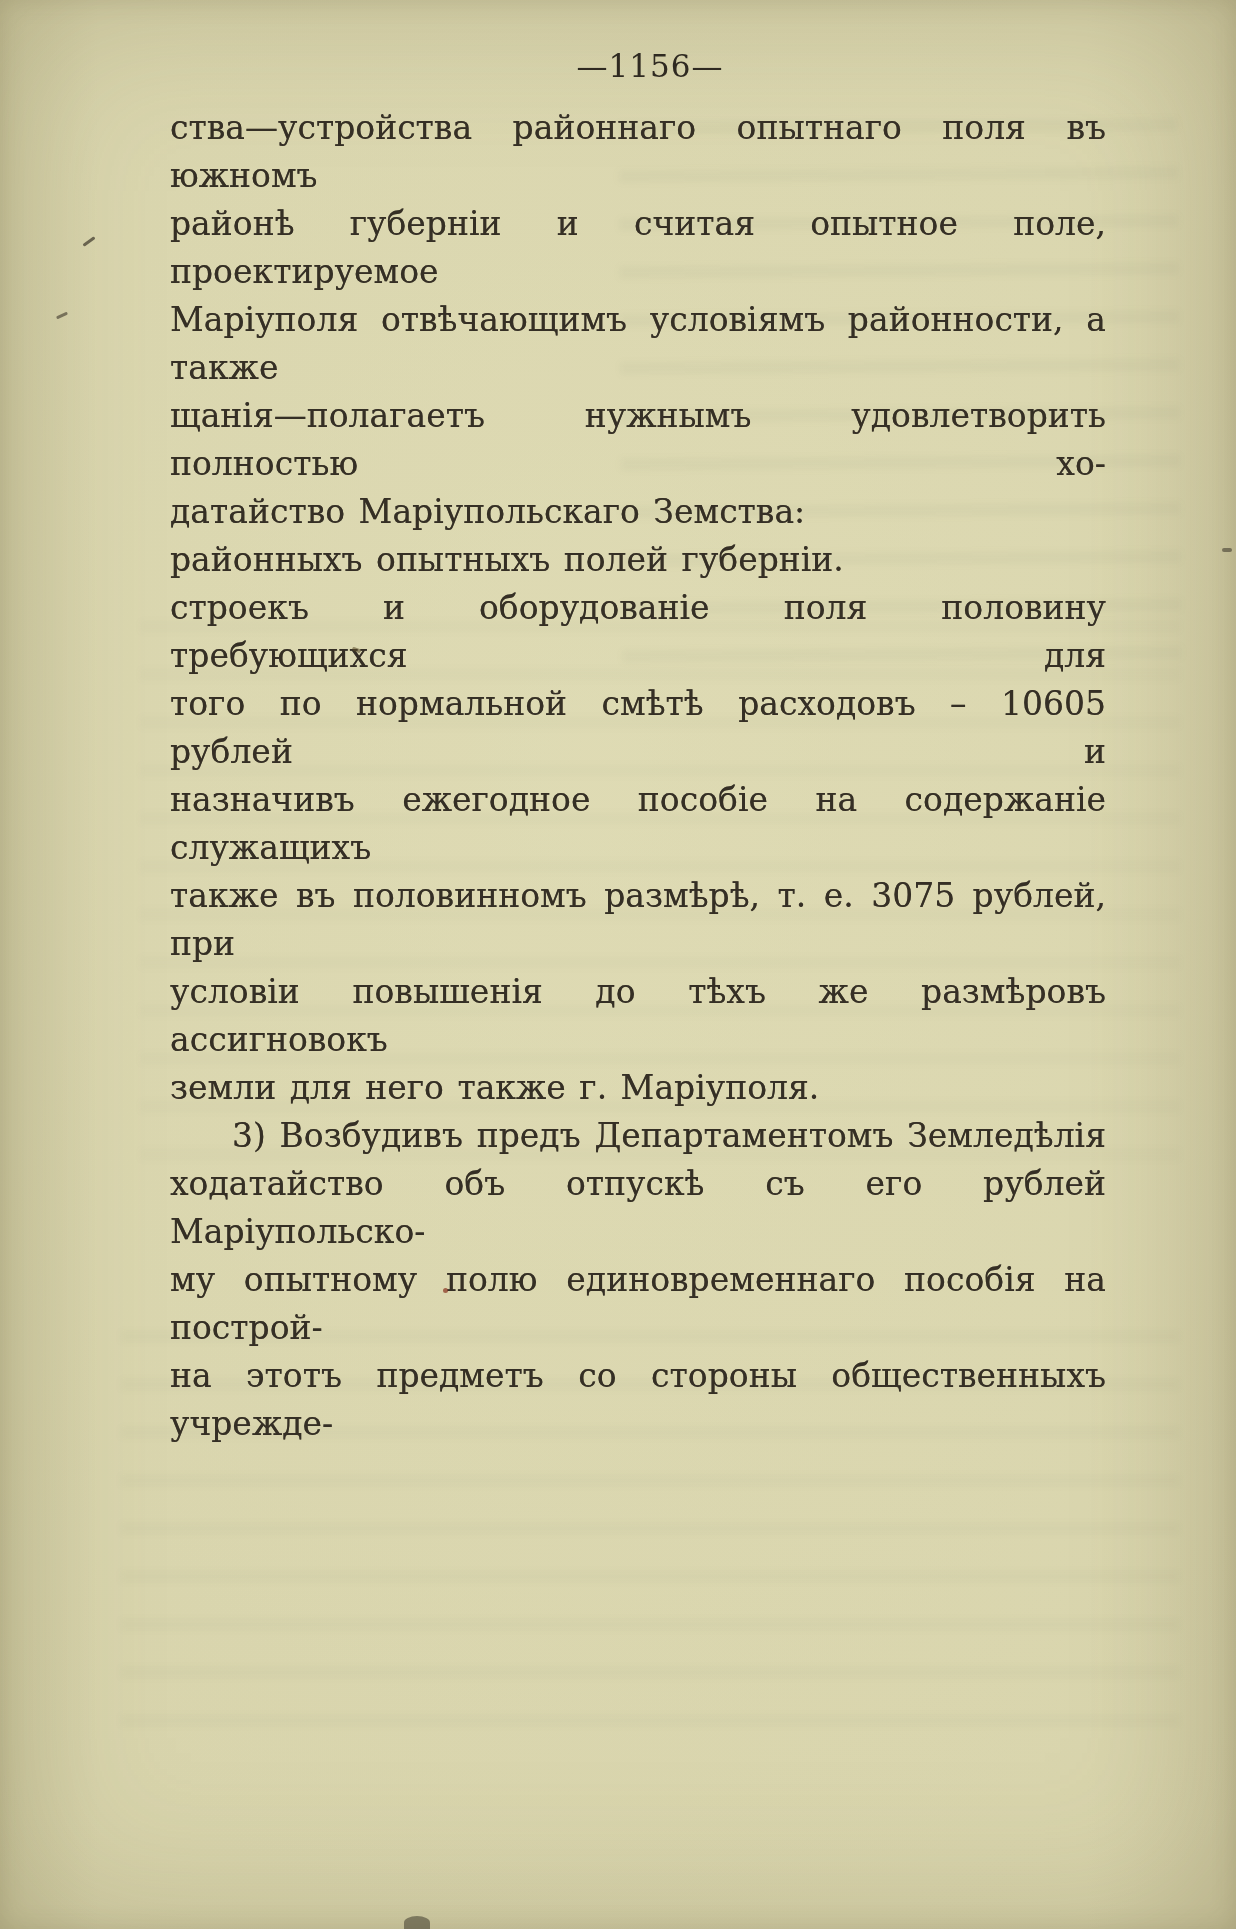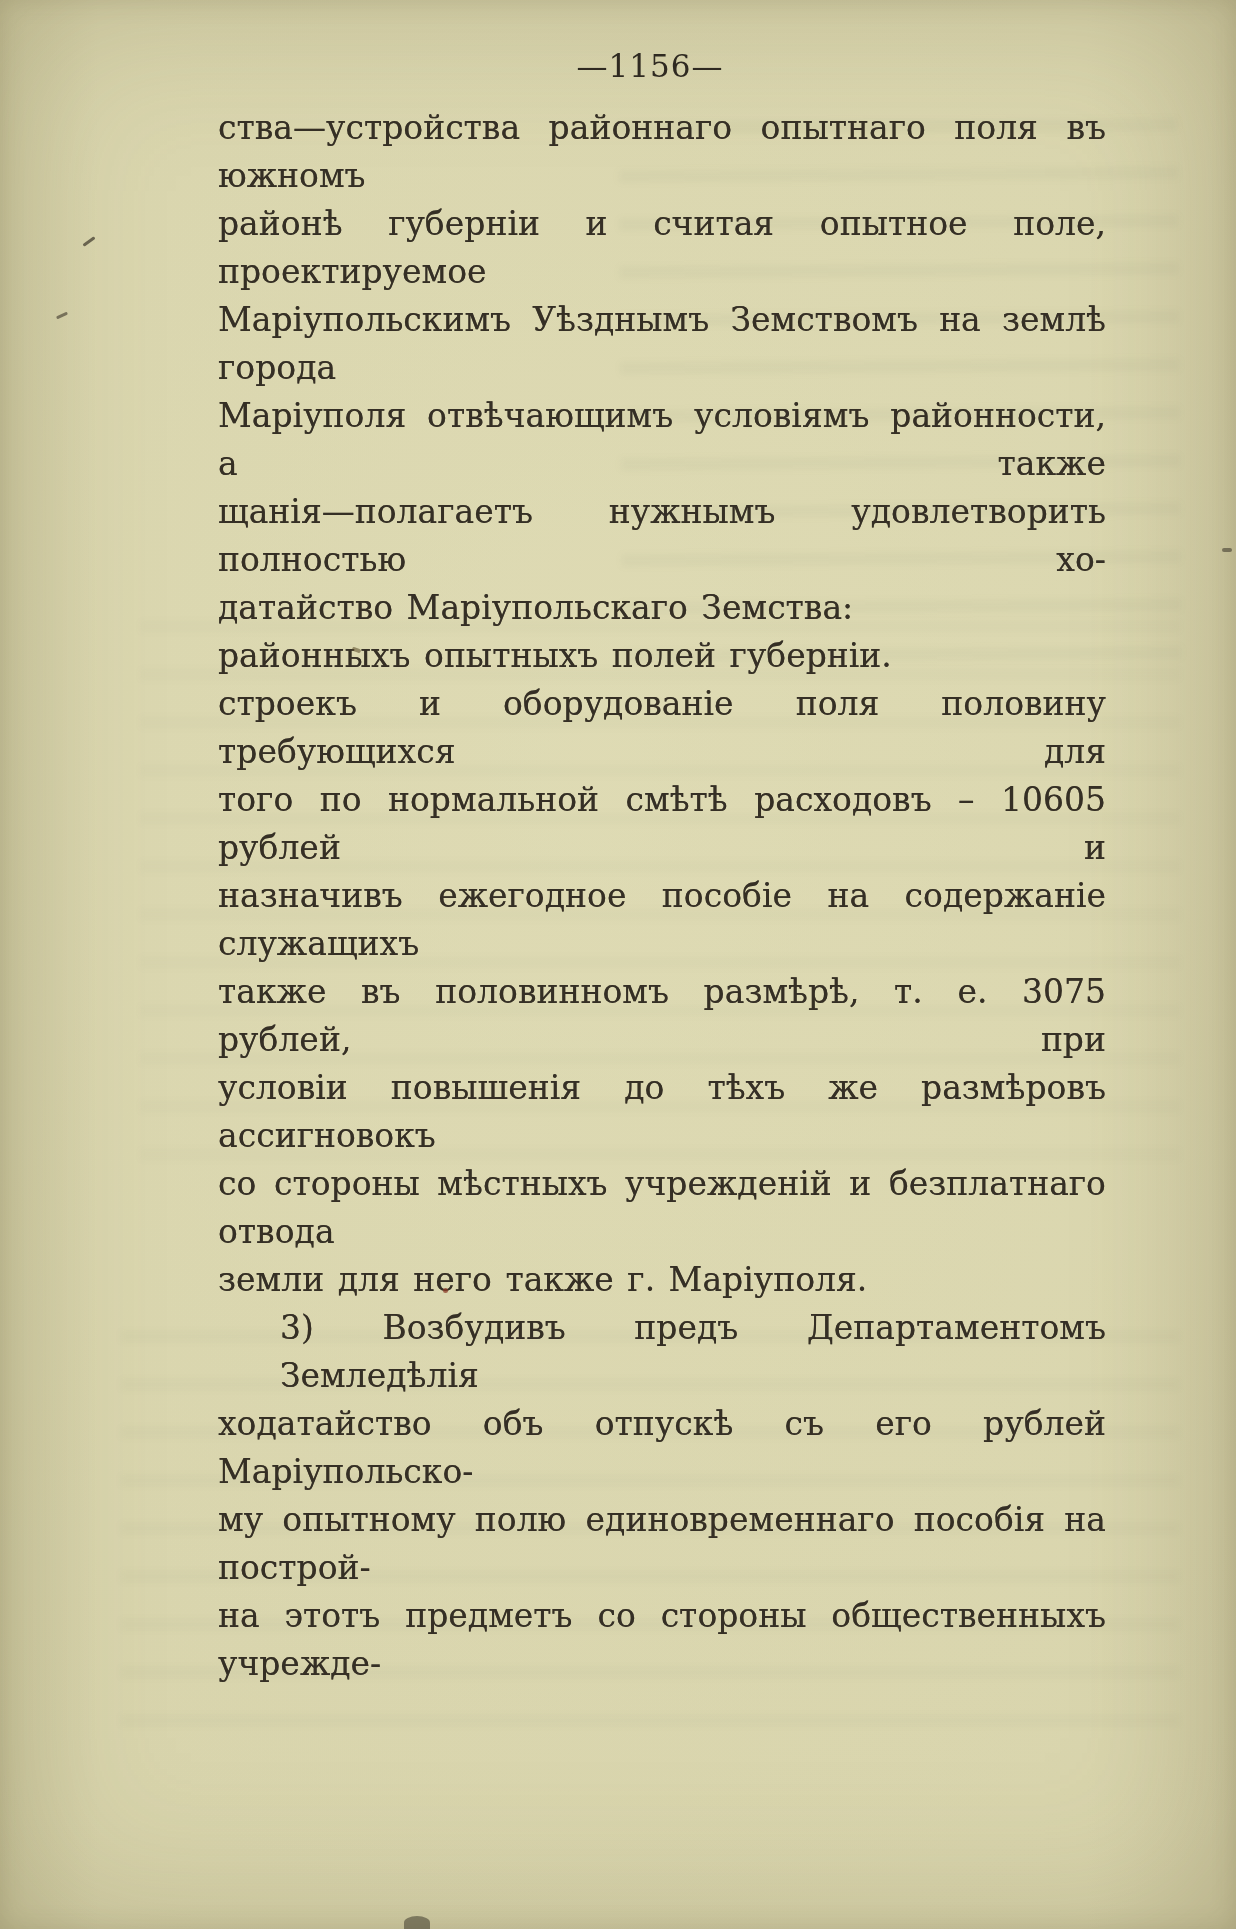--- a/index.html
+++ b/index.html
@@ -33,21 +33,21 @@
     position:absolute;top:48px;left:8px;width:100%;
     text-align:center;font-size:31px;letter-spacing:1px;
     color:#2f2a21;
     margin-left:24px;
   }
 
   .column{position:absolute;left:170px;top:104px;width:936px;}
 
   .para{font-size:33px;line-height:48px;word-spacing:3px;
         text-shadow:0 0 0.5px rgba(47,42,33,0.65);}
-  .line{text-align:justify;text-align-last:justify;margin-left:48px;}
+  .line{text-align:justify;text-align-last:justify;}
   .line.endline{text-align-last:left;}
   .line.indent{padding-left:62px;}
 
   
   .mark{position:absolute;pointer-events:none;}
   .mark.m1{left:82px;top:240px;width:14px;height:3px;background:rgba(60,54,42,0.7);transform:rotate(-35deg);border-radius:2px;}
   .mark.m2{left:56px;top:314px;width:12px;height:3px;background:rgba(60,54,42,0.6);transform:rotate(-25deg);border-radius:2px;}
   .mark.m3{left:443px;top:1288px;width:5px;height:5px;background:rgba(140,60,40,0.75);border-radius:50%;}
   .mark.m4{left:1222px;top:548px;width:10px;height:4px;background:rgba(55,50,38,0.55);border-radius:2px;}
   .mark.m5{left:404px;top:1916px;width:26px;height:13px;background:rgba(50,45,33,0.5);border-radius:50% 50% 0 0;}
@@ -60,35 +60,33 @@
   <div class="ghost g1"></div>
   <div class="ghost g2"></div>
   <div class="ghost g3"></div>
 
   <div class="pagenum">—1156—</div>
 
   <div class="column">
       <div class="para">
         <div class="line">ства—устройства районнаго опытнаго поля въ южномъ</div>
         <div class="line">районѣ губерніи и считая опытное поле, проектируемое</div>
-        <div class="line">Маріупольскимъ Уѣзднымъ Земствомъ на землѣ города</div>
         <div class="line">Маріуполя отвѣчающимъ условіямъ районности, а также</div>
         <div class="line">щанія—полагаетъ нужнымъ удовлетворить полностью хо-</div>
         <div class="line endline">датайство Маріупольскаго Земства:</div>
       </div>
       <div class="para">
         <div class="line endline">районныхъ опытныхъ полей губерніи.</div>
       </div>
       <div class="para">
         <div class="line">строекъ и оборудованіе поля половину требующихся для</div>
         <div class="line">того по нормальной смѣтѣ расходовъ – 10605 рублей и</div>
         <div class="line">назначивъ ежегодное пособіе на содержаніе служащихъ</div>
         <div class="line">также въ половинномъ размѣрѣ, т. е. 3075 рублей, при</div>
         <div class="line">условіи повышенія до тѣхъ же размѣровъ ассигновокъ</div>
-        <div class="line">со стороны мѣстныхъ учрежденій и безплатнаго отвода</div>
         <div class="line endline">земли для него также г. Маріуполя.</div>
       </div>
       <div class="para">
         <div class="line indent">3) Возбудивъ предъ Департаментомъ Земледѣлія</div>
         <div class="line">ходатайство объ отпускѣ съ его рублей Маріупольско-</div>
         <div class="line">му опытному полю единовременнаго пособія на построй-</div>
         <div class="line">на этотъ предметъ со стороны общественныхъ учрежде-</div>
       </div>
     </div>
 

